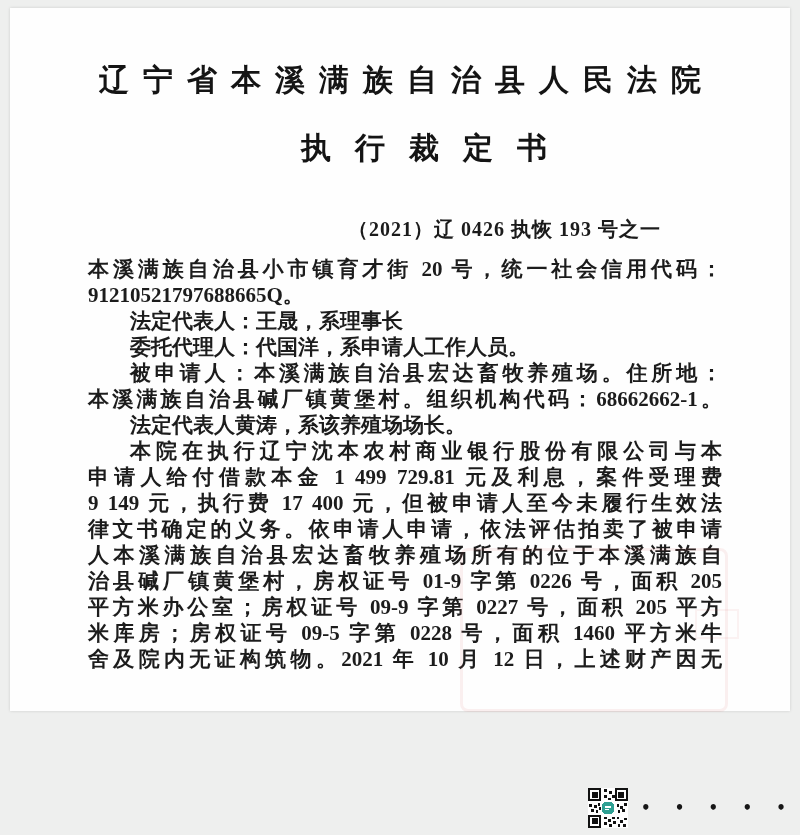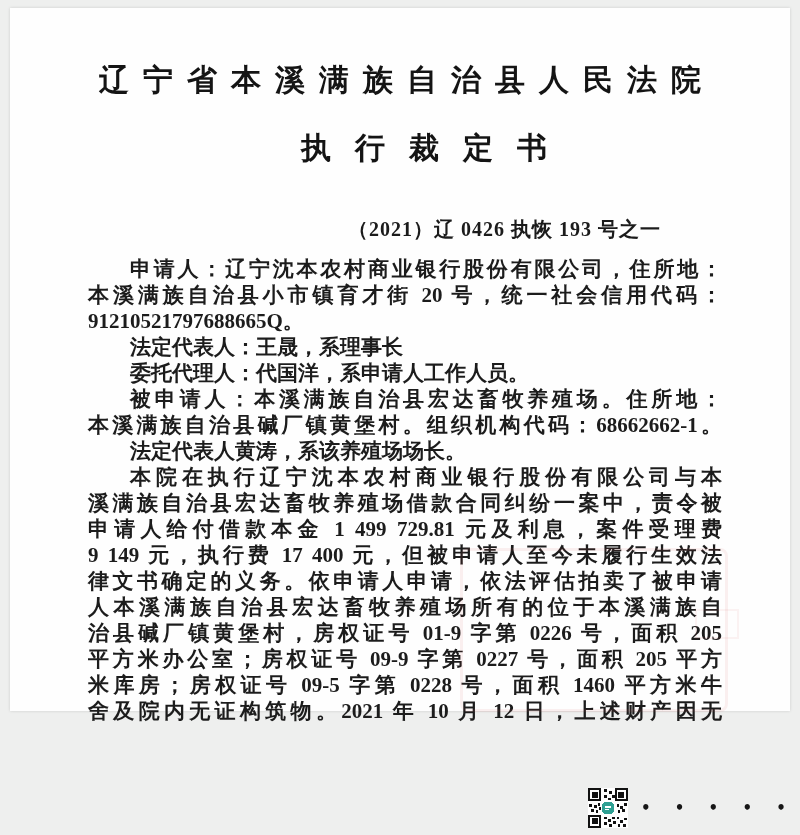--- a/index.html
+++ b/index.html
@@ -100,30 +100,28 @@
 <body>
 
 <div class="scan">
   <div class="sheet">
 
     <h1 class="court">辽宁省本溪满族自治县人民法院</h1>
     <h2 class="title">执行裁定书</h2>
     <div class="caseno">（2021）辽 0426 执恢 193 号之一</div>
 
     <div class="bodytext">
-      <div class="ln indent j">申请人：辽宁沈本农村商业银行股份有限公司，住所地：</div>
       <div class="ln j">本溪满族自治县小市镇育才街 20 号，统一社会信用代码：</div>
       <div class="ln">91210521797688665Q。</div>
       <div class="ln indent">法定代表人：王晟，系理事长</div>
       <div class="ln indent">委托代理人：代国洋，系申请人工作人员。</div>
       <div class="ln indent j">被申请人：本溪满族自治县宏达畜牧养殖场。住所地：</div>
       <div class="ln j">本溪满族自治县碱厂镇黄堡村。组织机构代码：68662662-1。</div>
       <div class="ln indent">法定代表人黄涛，系该养殖场场长。</div>
       <div class="ln indent j">本院在执行辽宁沈本农村商业银行股份有限公司与本</div>
-      <div class="ln j">溪满族自治县宏达畜牧养殖场借款合同纠纷一案中，责令被</div>
       <div class="ln j">申请人给付借款本金 1 499 729.81 元及利息，案件受理费</div>
       <div class="ln j">9 149 元，执行费 17 400 元，但被申请人至今未履行生效法</div>
       <div class="ln j">律文书确定的义务。依申请人申请，依法评估拍卖了被申请</div>
       <div class="ln j">人本溪满族自治县宏达畜牧养殖场所有的位于本溪满族自</div>
       <div class="ln j">治县碱厂镇黄堡村，房权证号 01-9 字第 0226 号，面积 205</div>
       <div class="ln j">平方米办公室；房权证号 09-9 字第 0227 号，面积 205 平方</div>
       <div class="ln j">米库房；房权证号 09-5 字第 0228 号，面积 1460 平方米牛</div>
       <div class="ln j">舍及院内无证构筑物。2021 年 10 月 12 日，上述财产因无</div>
     </div>
 

